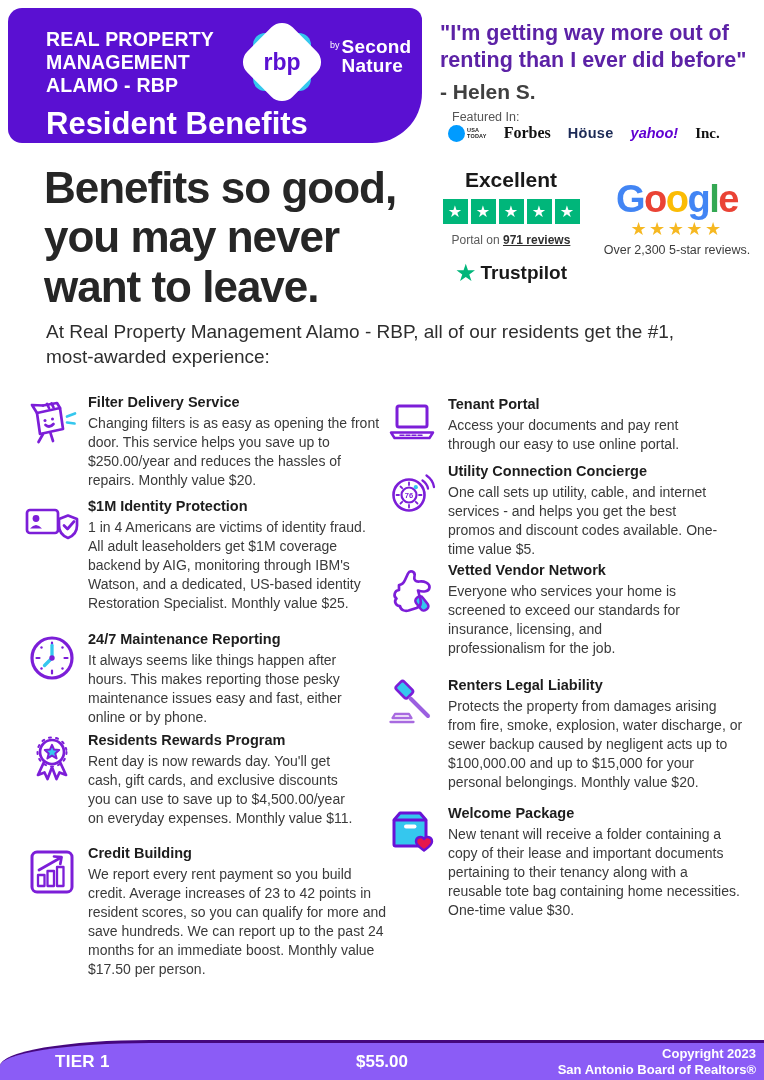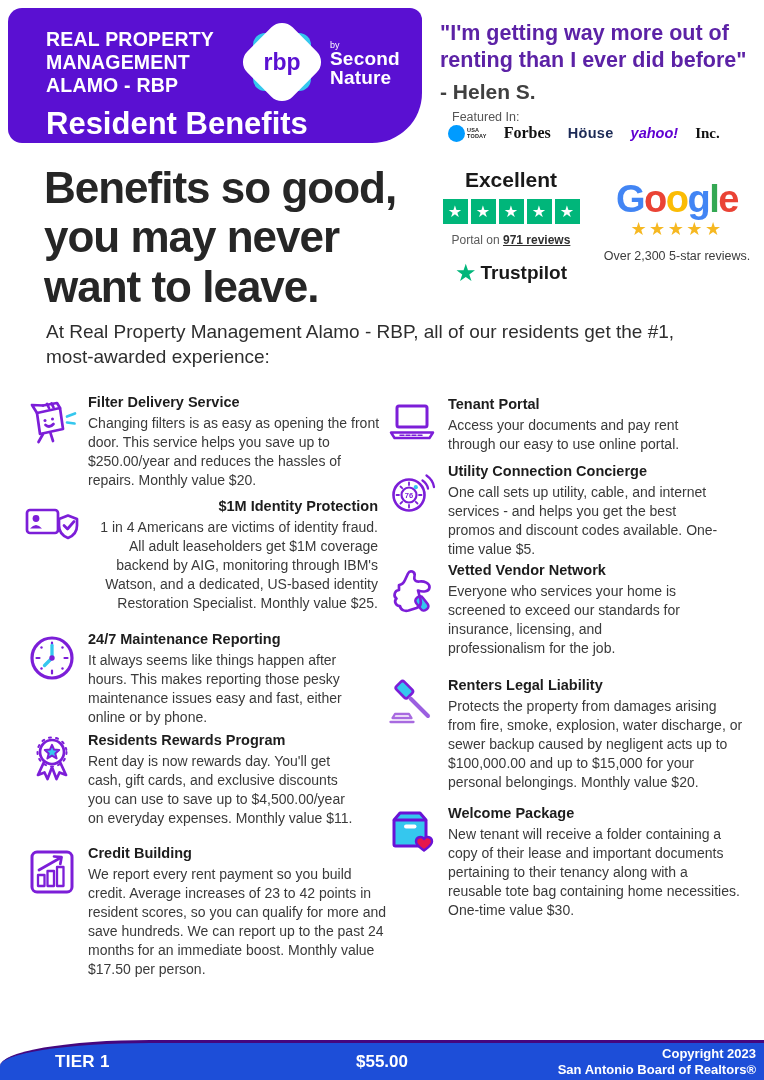--- a/index.html
+++ b/index.html
@@ -9,21 +9,21 @@
   
   .header-block { position:absolute; left:8px; top:8px; width:414px; height:135px;
     background:#5a10d2; border-radius:14px 12px 50px 14px; }
   .company-name { position:absolute; left:38px; top:20px; color:#fff; font-weight:700;
     font-size:19.5px; line-height:1.17; letter-spacing:0.2px; }
   .rbp-badge { position:absolute; left:236px; top:16px; width:76px; height:76px; }
   .rbp-cyan { position:absolute; inset:9px; background:#35c7ee; border-radius:12px; }
   .rbp-white { position:absolute; inset:6px; background:#fff; border-radius:15px; transform:rotate(45deg); }
   .rbp-text { position:absolute; inset:0; display:flex; align-items:center; justify-content:center;
     color:#5a10d2; font-weight:700; font-size:23px; }
-  .second-nature { position:absolute; left:322px; top:30px; color:#fff; display:flex;flex-direction:column; }
+  .second-nature { position:absolute; left:322px; top:30px; color:#fff; display:flex; }
   .sn-by { font-size:9px; margin:2px 2px 0 0; }
   .sn-brand { font-size:19px; font-weight:700; line-height:0.98; letter-spacing:0.2px; }
   .package-title { position:absolute; left:38px; top:98px; color:#fff; font-weight:700; font-size:31px; }
 
   
   .quote { position:absolute; left:440px; top:20px; width:322px; color:#5c22a6;
     font-size:21.5px; font-weight:700; line-height:1.26; }
   .quote-attrib { position:absolute; left:440px; top:80px; color:#404040; font-size:21px; font-weight:700; }
   .featured-label { position:absolute; left:452px; top:110px; font-size:12.5px; color:#555; }
   .featured-row { position:absolute; left:448px; top:124px; width:310px; display:flex;
@@ -47,38 +47,38 @@
   .tp-logo { margin-top:14px; display:flex; align-items:center; justify-content:center; gap:4px; }
   .tp-logo-star { color:#00b67a; font-size:24px; line-height:1; }
   .tp-logo-star::before { content:"★"; }
   .tp-logo-text { font-size:19px; font-weight:700; color:#191919; }
 
   .g-block { position:absolute; left:594px; top:180px; width:166px; text-align:center; }
   .g-wordmark { font-size:38px; font-weight:700; letter-spacing:-1.5px; line-height:1; }
   .gl-b { color:#4285f4; } .gl-r { color:#ea4335; } .gl-y { color:#fbbc05; } .gl-g { color:#34a853; }
   .g-stars { margin-top:2px; color:#f6b821; font-size:18px; letter-spacing:2.5px; line-height:1; }
   .g-stars::before { content:"★★★★★"; }
-  .g-caption { margin-top:11px; font-size:12.5px; color:#3c3c3c; }
+  .g-caption { margin-top:5px; font-size:12.5px; color:#3c3c3c; }
 
   
   .headline { position:absolute; left:44px; top:163px; width:400px; color:#262626;
     font-weight:700; font-size:44px; line-height:1.12; letter-spacing:-1px; }
   .intro { position:absolute; left:46px; top:319px; width:672px; font-size:19px;
     color:#2e2e2e; line-height:1.33; }
 
   
   .benefit { position:absolute; display:flex; }
   .benefit .icon { width:56px; height:56px; flex-shrink:0; margin-right:8px; }
   .benefit .txt { font-size:14px; color:#3a3a3a; line-height:1.36; }
   .benefit .txt h3 { font-size:14.5px; color:#1d1d1d; font-weight:700; margin-bottom:1px; }
   .col-l { left:24px; width:352px; }
   .col-r { left:384px; width:342px; }
 
   
-  .footer { position:absolute; left:0; right:0; bottom:0; height:40px; background:#1d4ed8;
+  .footer { position:absolute; left:0; right:0; bottom:0; height:40px; background:#8b5cf6;
     border-top-left-radius:150px 26px; border-top:3px solid #45077e; display:flex; align-items:center; }
   .footer-tier { margin-left:55px; color:#fff; font-weight:700; font-size:17px; letter-spacing:0.3px; }
   .footer-price { position:absolute; left:50%; transform:translateX(-50%); color:#fff; font-weight:700; font-size:17px; }
   .footer-copy { margin-left:auto; margin-right:8px; text-align:right; color:#fff;
     font-weight:700; font-size:13px; line-height:1.18; }
 
   svg .pstroke { stroke:#7c1ed8; fill:none; stroke-width:2.7; stroke-linecap:round; stroke-linejoin:round; }
   svg .pfill { fill:#7c1ed8; stroke:none; }
   svg .cstroke { stroke:#35c7ee; fill:none; stroke-width:2.7; stroke-linecap:round; }
 </style>
@@ -177,21 +177,21 @@
           <path d="M43 23.5 L51 20.5"></path>
           <path d="M43 29.5 L50.5 30.5"></path>
         </g>
     </svg>
     <div class="txt">
       <h3>Filter Delivery Service</h3>
       <div style="width:292px">Changing filters is as easy as opening the front door. This service helps you save up to $250.00/year and reduces the hassles of repairs.  Monthly value $20.</div>
     </div>
   </div>
 
-  <div class="benefit col-l" style="top:497px;text-align:right;">
+  <div class="benefit col-l" style="top:497px;">
     <svg class="icon" viewBox="0 0 56 56">
       <g class="pstroke">
         <rect x="3" y="13" width="31" height="23" rx="3"></rect>
         <path d="M44 18.5 l9 3.5 v6.5 q0 9 -9 12.5 q-9 -3.5 -9 -12.5 v-6.5 z" fill="#ffffff"></path>
         <path d="M40 28.5 l3.5 3.5 L50 24.5"></path>
       </g>
       <circle cx="12" cy="21.5" r="3.4" class="pfill"></circle>
       <path d="M6 31.5 Q12 24.5 18 31.5 Z" class="pfill"></path>
     </svg>
     <div class="txt">

